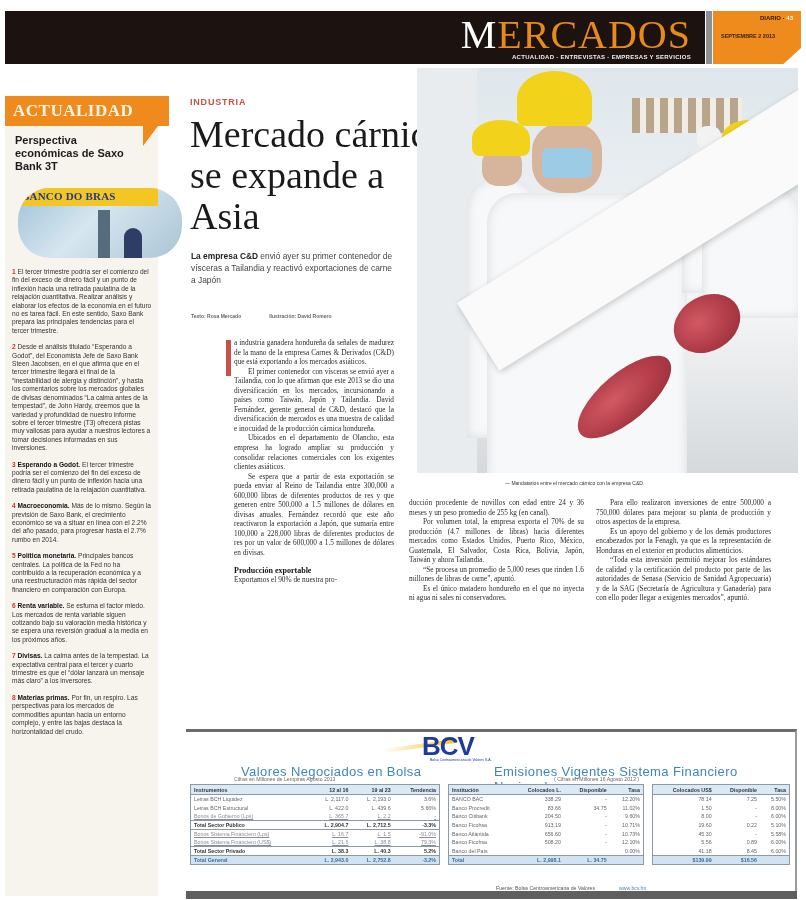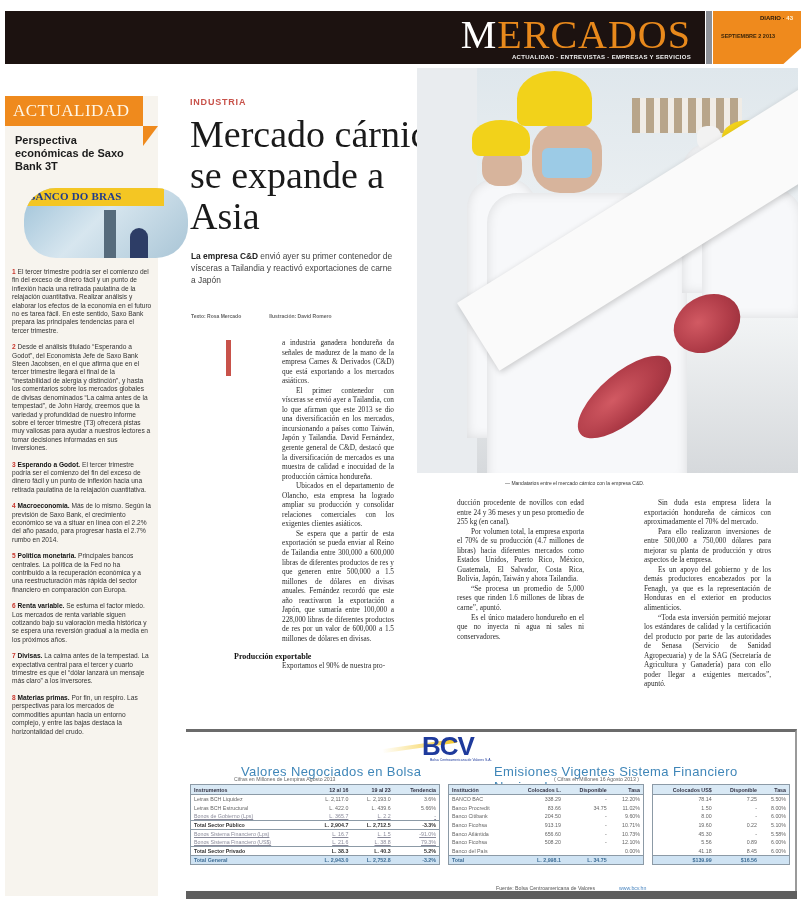--- a/index.html
+++ b/index.html
@@ -12,44 +12,44 @@
   .mast-title .first { color: #ffffff; }
   .mast-sub { position: absolute; right: 14px; top: 43px; font-family: "Liberation Sans", sans-serif; font-size: 6px; color: #f0f0f0; font-weight: bold; letter-spacing: 0.3px; }
   .mast-sep { position: absolute; left: 706px; top: 11px; width: 6px; height: 53px; background: #8c8f96; }
   .mast-tab { position: absolute; left: 713px; top: 11px; width: 88px; height: 53px; background: #ef8a1d; clip-path: polygon(0 0, 100% 0, 100% 70%, 80% 100%, 0 100%); }
   .mast-tab .pg { position: absolute; right: 8px; top: 4px; font-family: "Liberation Sans", sans-serif; font-size: 6px; font-weight: bold; color: #2a1a0a; }
   .mast-tab .pg .hl { color: #fff3d6; }
   .mast-tab .date { position: absolute; left: 8px; top: 22px; font-family: "Liberation Sans", sans-serif; font-size: 5.5px; font-weight: bold; color: #3a2408; }
 
   
   .sidebar { position: absolute; left: 5px; top: 96px; width: 153px; height: 800px; background: #f7f4ee; }
-  .sb-head { position: relative; width: 138px; height: 30px; background: #ef8a1d; }
+  .sb-head { position: relative; width: 164px; height: 30px; background: #ef8a1d; font-weight: bold; }
   .sb-head span { position: absolute; left: 8px; top: 5px; font-family: "Liberation Serif", serif; font-size: 17px; color: #fff6e6; letter-spacing: 0.5px; }
   .sb-fold { position: absolute; left: 138px; top: 30px; width: 0; height: 0; border-left: 15px solid #ef8a1d; border-bottom: 20px solid transparent; }
   .sb-title { position: absolute; left: 10px; top: 38px; width: 120px; font-family: "Liberation Sans", sans-serif; font-weight: bold; font-size: 11px; line-height: 13px; color: #1c1c1c; }
-  .sb-photo { position: absolute; left: 19px; top: 92px; width: 164px; height: 70px; background: linear-gradient(135deg, #9ec2d8 0%, #d7e6ef 45%, #a9c5d6 100%); overflow: hidden; border-radius: 32px; }
+  .sb-photo { position: absolute; left: 13px; top: 92px; width: 164px; height: 70px; background: linear-gradient(135deg, #9ec2d8 0%, #d7e6ef 45%, #a9c5d6 100%); overflow: hidden; border-radius: 32px; }
   .sb-photo .banner { position: absolute; left: 0; top: 0; width: 140px; height: 18px; background: #f4c623; }
   .sb-photo .banner span { position: absolute; left: 4px; top: 2px; font-family: "Liberation Serif", serif; font-weight: bold; font-size: 11px; color: #1f3b8c; letter-spacing: 0.2px; }
   .sb-photo .pillar { position: absolute; left: 80px; top: 22px; width: 12px; height: 48px; background: #566b7c; }
   .sb-photo .person { position: absolute; left: 106px; top: 40px; width: 18px; height: 30px; background: #2d3d66; border-radius: 9px 9px 0 0; }
   .sb-items { position: absolute; left: 7px; top: 172px; width: 140px; }
   .sb-item { font-family: "Liberation Sans", sans-serif; font-size: 6.6px; line-height: 8.4px; color: #333; margin-bottom: 8px; text-align: left; }
   .sb-item .bullet { color: #c9342a; font-weight: bold; }
   .sb-item .lead { font-weight: bold; color: #111; }
 
   
   .kicker { position: absolute; left: 190px; top: 97px; font-family: "Liberation Sans", sans-serif; font-weight: bold; font-size: 9px; color: #c8524a; letter-spacing: 0.8px; }
   .headline { position: absolute; left: 190px; top: 114px; width: 260px; font-family: "Liberation Serif", serif; font-size: 38px; line-height: 41px; color: #1a1a1a; }
   .deck { position: absolute; left: 191px; top: 250px; width: 205px; font-family: "Liberation Sans", sans-serif; font-size: 8.4px; line-height: 12px; color: #444; }
   .deck b { color: #222; text-align: center; }
   .credits { position: absolute; left: 191px; top: 313px; width: 220px; font-family: "Liberation Sans", sans-serif; font-size: 5px; color: #666; font-weight: bold; }
   .credits span { margin-right: 28px; }
 
   .col { position: absolute; font-family: "Liberation Serif", serif; font-size: 7.3px; line-height: 9.55px; color: #2b2b2b; text-align: justify; hyphens: auto; }
-  .col p { text-indent: 14px; margin-left: 48px; }
+  .col p { text-indent: 14px; }
   .col p.first { text-indent: 0; }
   .col h4 { font-family: "Liberation Serif", serif; font-size: 8px; font-weight: bold; margin-top: 8px; color: #111; }
   .col1 { left: 234px; top: 338px; width: 160px; }
   .col1 .dropbar { position: absolute; left: -8px; top: 2px; width: 5px; height: 36px; background: #c8524a; }
   .col2 { left: 409px; top: 498px; width: 175px; }
   .col3 { left: 596px; top: 498px; width: 175px; }
 
   
   .photo { position: absolute; left: 417px; top: 68px; width: 381px; height: 405px; overflow: hidden; background: linear-gradient(180deg, #dfe7ec 0%, #f3f5f6 60%, #d6d9dc 100%); }
   .photo .wallL { position: absolute; left: 0; top: 0; width: 60px; height: 405px; background: #e9ecef; }
@@ -165,21 +165,20 @@
 </div>
 
 <div class="col col2">
   <p class="first">ducción procedente de novillos con edad entre 24 y 36 meses y un peso promedio de 255 kg (en canal).</p>
   <p>Por volumen total, la empresa exporta el 70% de su producción (4.7 millones de libras) hacia diferentes mercados como Estados Unidos, Puerto Rico, México, Guatemala, El Salvador, Costa Rica, Bolivia, Japón, Taiwán y ahora Tailandia.</p>
   <p>“Se procesa un promedio de 5,000 reses que rinden 1.6 millones de libras de carne”, apuntó.</p>
   <p>Es el único matadero hondureño en el que no inyecta ni agua ni sales ni conservadores.</p>
 </div>
 
 <div class="col col3">
-  <p>Sin duda esta empresa lidera la exportación hondureña de cárnicos con aproximadamente el 70% del mercado.</p>
   <p>Para ello realizaron inversiones de entre 500,000 a 750,000 dólares para mejorar su planta de producción y otros aspectos de la empresa.</p>
   <p>Es un apoyo del gobierno y de los demás productores encabezados por la Fenagh, ya que es la representación de Honduras en el exterior en productos alimenticios.</p>
   <p>“Toda esta inversión permitió mejorar los estándares de calidad y la certificación del producto por parte de las autoridades de Senasa (Servicio de Sanidad Agropecuaria) y de la SAG (Secretaría de Agricultura y Ganadería) para con ello poder llegar a exigentes mercados”, apuntó.</p>
 </div>
 
 <section class="bcv">
   <div class="bcv-logo">
     <div class="swoosh"></div>
     <div class="letters">BCV</div>
     <div class="sub">Bolsa Centroamericana de Valores S.A.</div>

